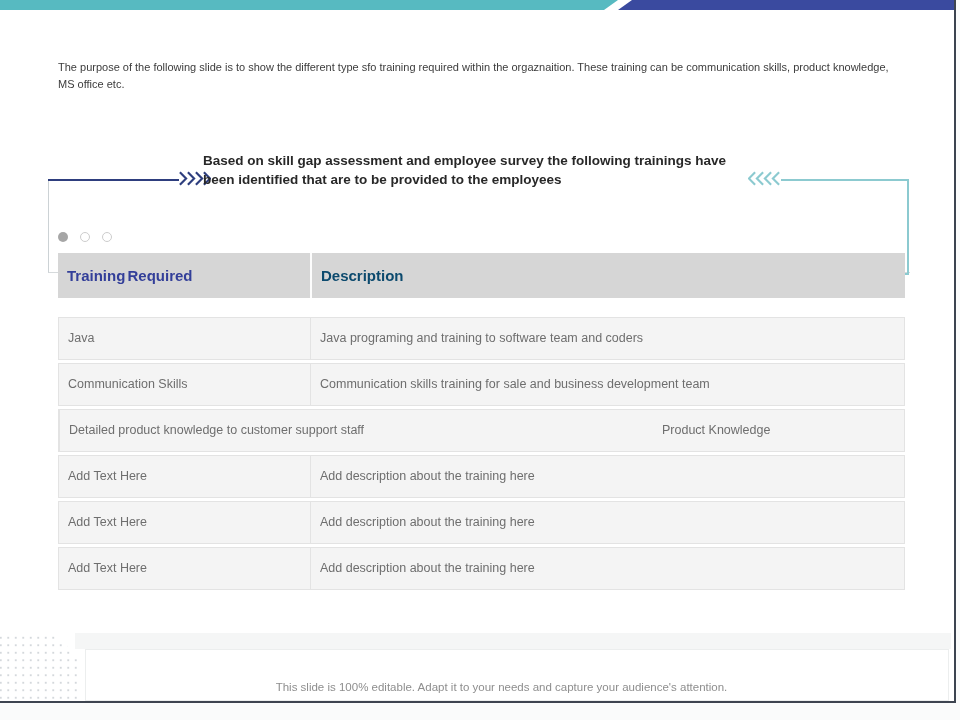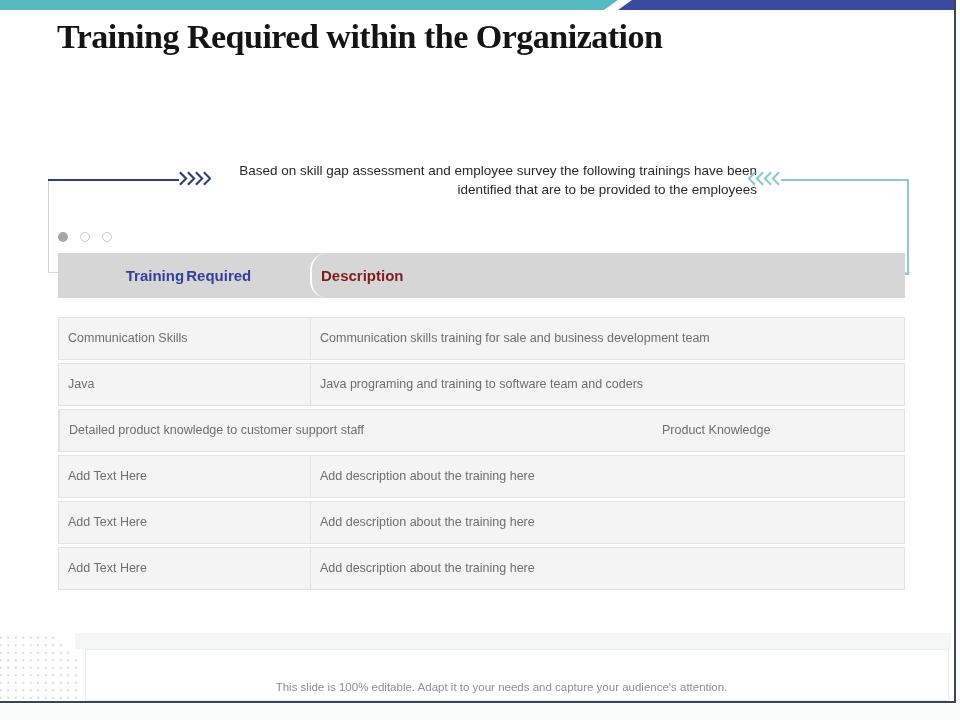--- a/index.html
+++ b/index.html
@@ -43,22 +43,22 @@
   .navy-line { position:absolute; left:48px; top:179px; width:131px; height:2px; background:#2e3e7e; z-index:1; }
   .teal-frame {
     position:absolute; left:781px; top:179px; width:126px; height:92px;
     border-top:2px solid #8ccad0; border-right:2px solid #8ccad0; border-bottom:2px solid #8ccad0;
     z-index:1;
   }
   .chevrons { position:absolute; top:169px; width:32px; height:19px; z-index:2; }
   .chevrons-right { left:179px; color:#2e3e7e; }
   .chevrons-left  { left:748px; color:#8ccad0; }
   .callout-text {
-    position:absolute; left:203px; top:162px; width:554px;
-    text-align:right; font-size:13.5px; font-weight:400;
+    position:absolute; left:203px; top:152px; width:554px;
+    text-align:left; font-size:13.5px; font-weight:700;
     line-height:1.4; color:#282828; z-index:2;
   }
 
   
   .dots { position:absolute; left:58px; top:232px; z-index:2; display:flex; }
   .dot { width:10px; height:10px; border-radius:50%; margin-right:12px; box-sizing:border-box; }
   .dot-active { background:#a6a6a6; }
   .dot-idle { background:#ffffff; border:1px solid #cdcdcd; }
 
   
@@ -76,41 +76,41 @@
     position:absolute; left:-18px; top:634px; width:120px; height:68px; z-index:3;
     background-image:radial-gradient(circle, #d4d8dc 1.1px, transparent 1.4px);
     background-size:7.5px 7.5px;
     clip-path:ellipse(60px 52px at 40px 46px);
   }
 
   
   .table { position:absolute; left:58px; top:253px; width:847px; z-index:4; }
   .thead { display:flex; height:45px; background:#d6d6d6; }
   .th { font-size:15px; font-weight:700; line-height:45px; padding-left:9px; box-sizing:border-box; word-spacing:-2px; }
-  .th-1 { width:252px; color:#333f99;text-align:center; }
-  .th-2 { flex:1; border-left:2px solid #fdfdfd; color:#7f1d1d;border-radius:17px; }
+  .th-1 { width:252px; color:#333f99; }
+  .th-2 { flex:1; border-left:2px solid #fdfdfd; color:#0c4a6e; }
   .tspacer { height:19px; background:transparent; }
   .trow {
     display:flex; height:43px; box-sizing:border-box;
     background:#f4f4f4; border:1px solid #e3e3e3; margin-bottom:3px;
   }
   .td { font-size:12.5px; color:#6e6e6e; line-height:41px; padding-left:9px; box-sizing:border-box;
         white-space:nowrap; overflow:hidden; }
   .td-1 { width:251px; }
   .td-2 { flex:1; border-left:1px solid #e3e3e3; }
 </style>
 </head>
 <body>
 
 <div class="slide">
 
   <div class="bar bar-teal"></div>
   <div class="bar bar-blue"></div>
 
-  <h1 class="title">Training Required within the Organization</h1>
+  <div class="subtitle">The purpose of the following slide is to show the different type  sfo training required within the orgaznaition. These training can be communication skills, product knowledge, MS office etc.</div>
 
   <div class="callout-box"></div>
   <div class="navy-line"></div>
   <div class="teal-frame"></div>
 
   <span class="chevrons chevrons-right">
     <svg width="32" height="19" viewBox="0 0 36 16" fill="none" stroke="currentColor" stroke-width="2.4">
       <path d="M1 1 L8 8 L1 15"></path>
         <path d="M10 1 L17 8 L10 15"></path>
         <path d="M19 1 L26 8 L19 15"></path>
@@ -136,26 +136,26 @@
   <div class="under-band"></div>
 
   <div class="table">
     <div class="thead">
       <div class="th th-1">Training Required</div>
       <div class="th th-2">Description</div>
     </div>
     <div class="tspacer"></div>
 
     <div class="trow">
+      <div class="td td-1">Java</div>
+      <div class="td td-2">Java programing and training to software team and coders</div>
+    </div>
+    <div class="trow">
       <div class="td td-1">Communication Skills</div>
       <div class="td td-2">Communication skills training for sale and business development team</div>
-    </div>
-    <div class="trow">
-      <div class="td td-1">Java</div>
-      <div class="td td-2">Java programing and training to software team and coders</div>
     </div>
     <div class="trow">
       <div class="td td-2">Detailed product knowledge to customer support staff</div>
       <div class="td td-1">Product Knowledge</div>
     </div>
     <div class="trow">
       <div class="td td-1">Add Text Here</div>
       <div class="td td-2">Add description about the training here</div>
     </div>
     <div class="trow">

